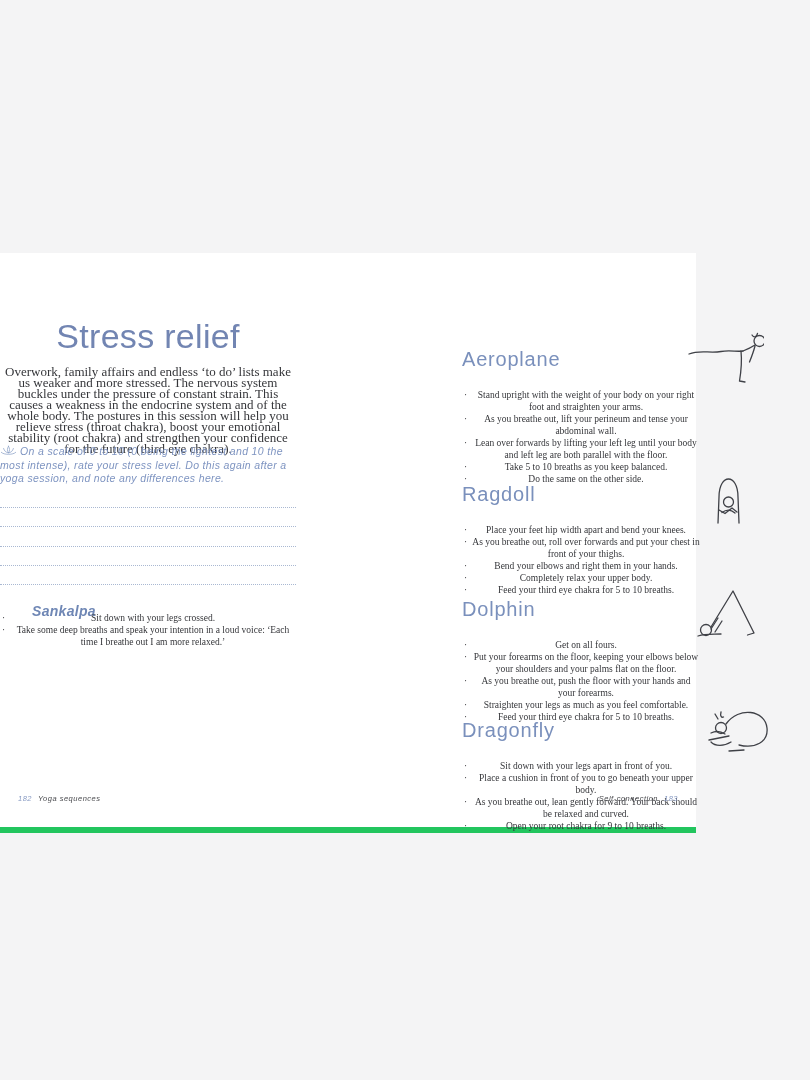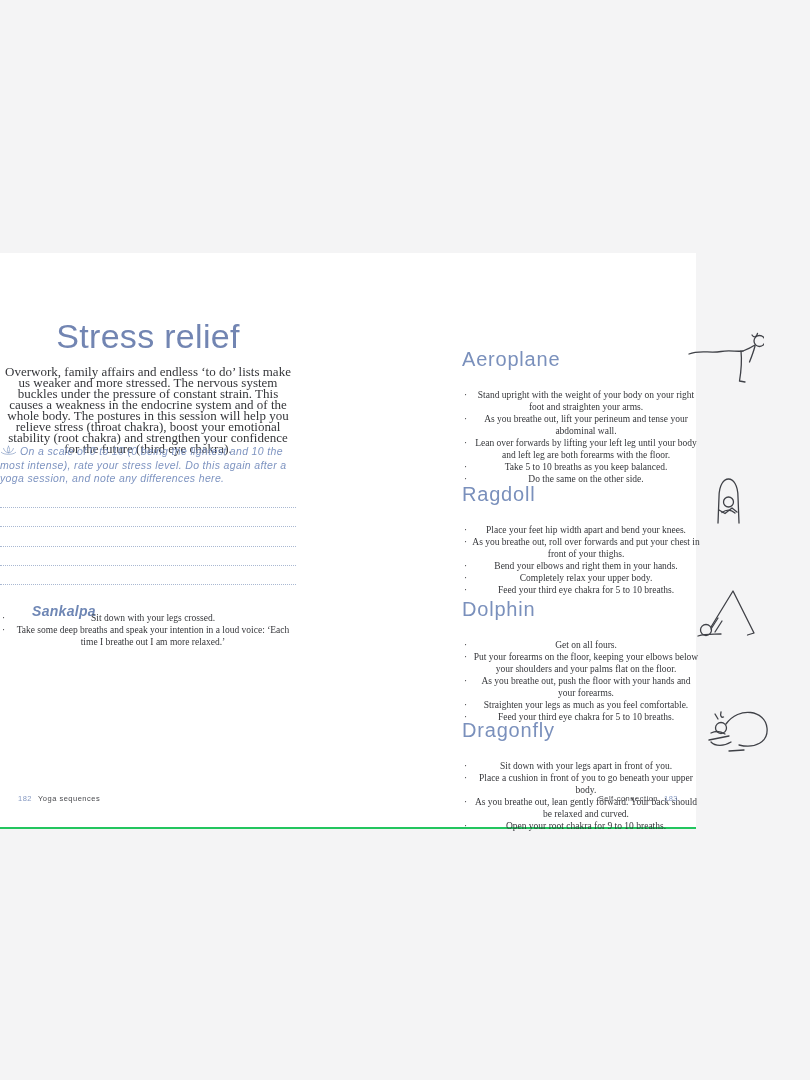--- a/index.html
+++ b/index.html
@@ -6,21 +6,21 @@
   body{
     width:810px;height:1080px;
     background:#f4f4f5;
     font-family:"Liberation Sans",sans-serif;
     position:relative;
     overflow:hidden;
   }
   .spread{
     position:absolute;left:0;top:253px;width:696px;height:574px;
     background:#ffffff;
-    border-bottom:2px solid #22c55e;
+    border-bottom:6px solid #22c55e;
   }
   .book-title{
     position:absolute;left:0;top:40px;width:296px;
     text-align:center;
     font-size:34px;line-height:40px;font-weight:300;
     color:#7285b2;letter-spacing:0.3px;
   }
   .intro{
     position:absolute;left:0;top:100px;width:296px;
     font-family:"Liberation Serif",serif;
@@ -60,21 +60,21 @@
   .sketch{position:absolute;}
   .sketch path,.sketch circle{fill:none;stroke:#3f4147;stroke-width:1.3;stroke-linecap:round;stroke-linejoin:round;}
   
   .footer{
     position:absolute;top:541px;
     font-size:7.5px;letter-spacing:0.5px;color:#4a4b4f;
   }
   .footer .num{color:#8699c2;}
   .footer-left{left:15px;}
   .footer-right{right:15px;}
-  .footer span{margin:0 3px;}
+  .footer span{margin:0 3px;font-style:italic;}
 </style>
 </head>
 <body>
 
 <div class="spread">
 
   <h1 class="book-title">Stress relief</h1>
 
   <p class="intro">Overwork, family affairs and endless ‘to do’ lists make us weaker and more stressed. The nervous system buckles under the pressure of constant strain. This causes a weakness in the endocrine system and of the whole body. The postures in this session will help you relieve stress (throat chakra), boost your emotional stability (root chakra) and strengthen your confidence for the future (third eye chakra).</p>
 
@@ -101,21 +101,21 @@
   <ul class="bullets left-bullets">
     <li>Sit down with your legs crossed.</li>
     <li>Take some deep breaths and speak your intention in a loud voice: ‘Each time I breathe out I am more relaxed.’</li>
   </ul>
 
   <div class="pose-section" style="top:49px;">
     <h2 class="pose-title">Aeroplane</h2>
     <ul class="bullets">
       <li>Stand upright with the weight of your body on your right foot and straighten your arms.</li>
       <li>As you breathe out, lift your perineum and tense your abdominal wall.</li>
-      <li>Lean over forwards by lifting your left leg until your body and left leg are both forearms with the floor.</li>
+      <li>Lean over forwards by lifting your left leg until your body and left leg are both parallel with the floor.</li>
       <li>Take 5 to 10 breaths as you keep balanced.</li>
       <li>Do the same on the other side.</li>
     </ul>
   </div>
 
   <div class="pose-section" style="top:184px;">
     <h2 class="pose-title">Ragdoll</h2>
     <ul class="bullets">
       <li>Place your feet hip width apart and bend your knees.</li>
       <li>As you breathe out, roll over forwards and put your chest in front of your thighs.</li>

